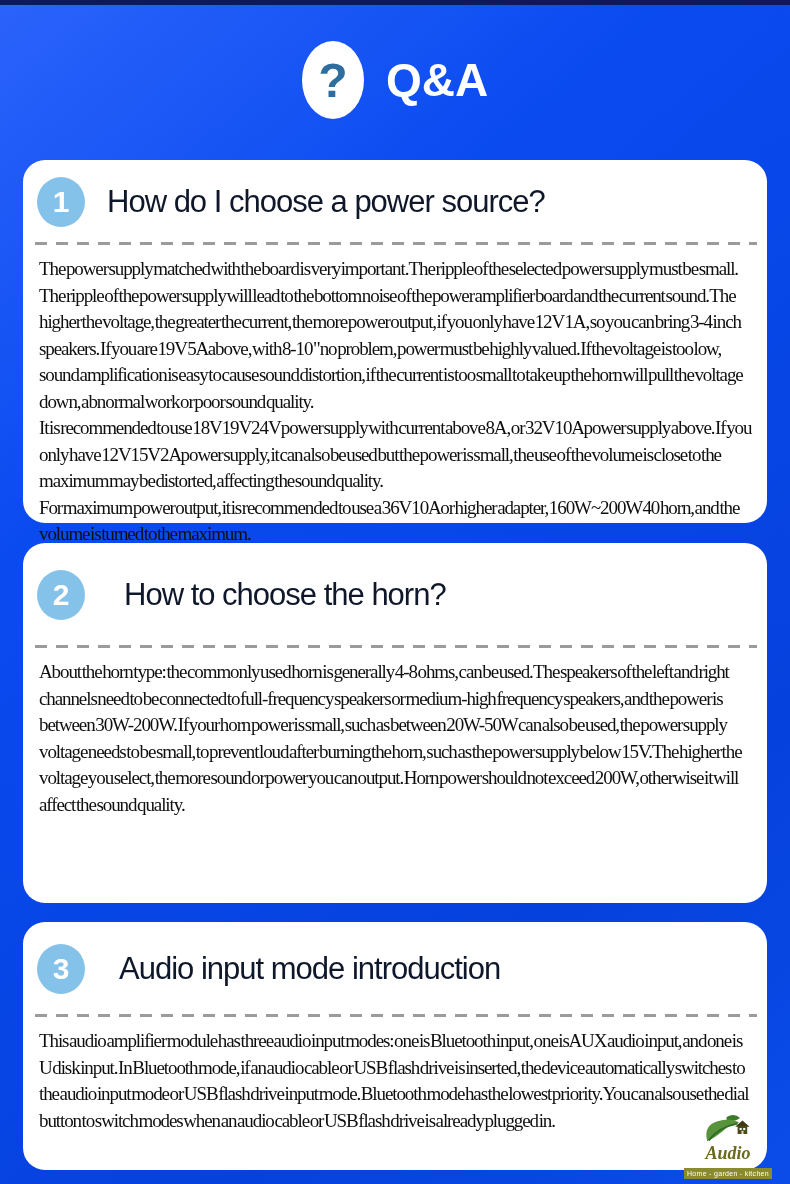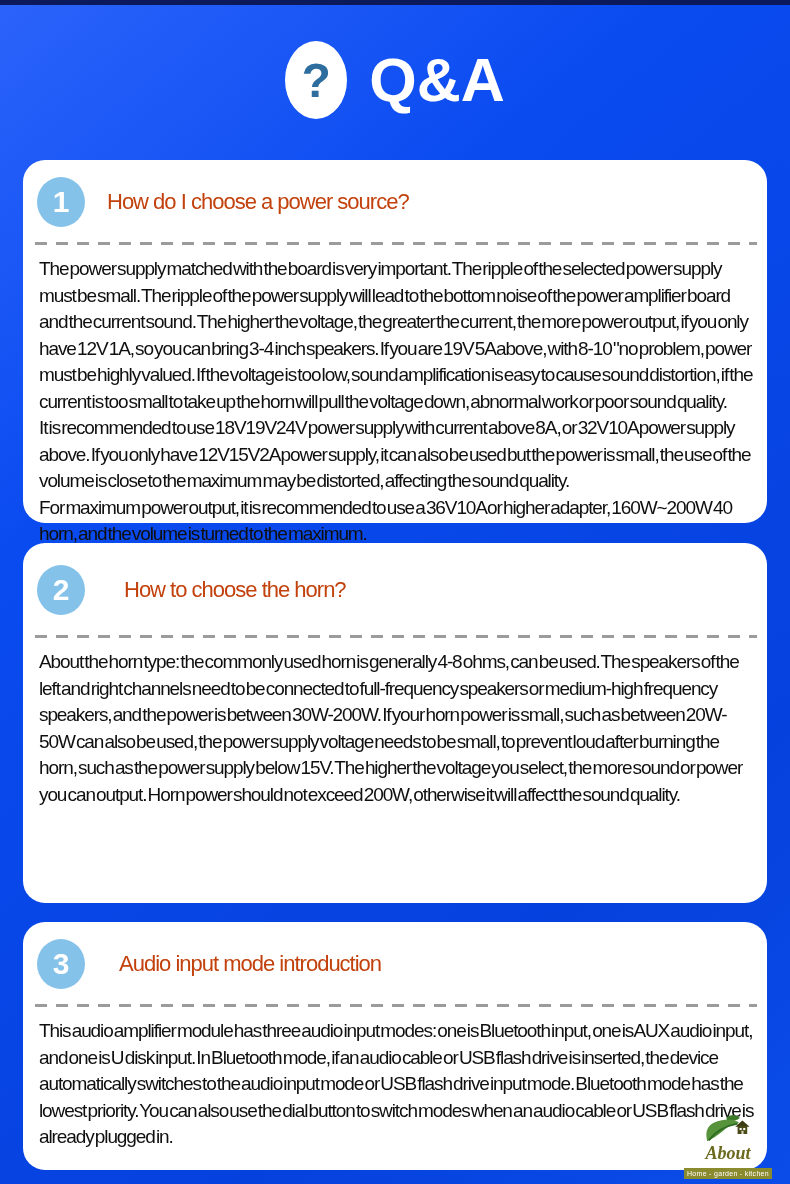--- a/index.html
+++ b/index.html
@@ -12,44 +12,44 @@
   
   .header{
     position:absolute;top:5px;left:0;width:790px;height:150px;
     display:flex;align-items:center;justify-content:center;gap:22px;
   }
   .qmark-ellipse{
     width:62px;height:78px;background:#ffffff;border-radius:50%;
     display:flex;align-items:center;justify-content:center;flex:0 0 62px;
   }
   .qmark{color:#2e6e9e;font-size:48px;font-weight:bold;line-height:1;margin-top:2px;}
-  .qa-title{color:#ffffff;font-size:61px;font-weight:bold;letter-spacing:0px;text-align:right;}
+  .qa-title{color:#ffffff;font-size:46px;font-weight:bold;letter-spacing:0px;text-align:right;}
   
   .card{
     position:absolute;left:23px;width:744px;background:#ffffff;border-radius:22px;
     box-sizing:border-box;
   }
   .card1{top:160px;height:363px;}
   .card2{top:543px;height:360px;}
   .card3{top:922px;height:248px;}
   .card-head{display:flex;align-items:center;gap:22px;padding:17px 0 0 14px;}
   .num-circle{
     width:48px;height:50px;border-radius:50%;background:#85c2ea;color:#ffffff;
     font-size:30px;font-weight:bold;display:flex;align-items:center;justify-content:center;
     flex:0 0 48px;
   }
-  .card-title{font-size:22px;color:#c2410c;letter-spacing:-1px;font-weight:400;}
+  .card-title{font-size:31px;color:#0f172a;letter-spacing:-1px;font-weight:400;}
   .dash-line{
     height:3px;margin:15px 10px 0 12px;
     background:repeating-linear-gradient(90deg,#9b9b9b 0 12px,transparent 12px 21px);
   }
   .card-body{
     font-size:19px;line-height:26.5px;color:#0f0f0f;
     letter-spacing:-1.1px;word-spacing:-3px;
-    white-space:pre-line;padding:11px 12px 0 16px;
+    white-space:pre-line;padding:11px 12px 0 16px;font-family:Liberation Serif, serif;
   }
   
   .logo{position:absolute;right:4px;bottom:4px;width:116px;text-align:center;z-index:5;}
   .logo-leaf{display:block;margin:0 auto -2px auto;}
   .logo-name{
     font-family:"Liberation Serif",serif;font-style:italic;font-weight:bold;
     color:#6b6a1e;font-size:18px;line-height:18px;
   }
   .logo-tagline{
     display:inline-block;background:#8a8a2f;color:#ffffff;font-size:7px;line-height:9px;
@@ -101,15 +101,15 @@
   <svg class="logo-leaf" width="52" height="32" viewBox="0 0 64 40">
     <path d="M30 4 Q40 -2 47 5 Q42 9 31 10 Z" fill="#3c7a2a"></path>
     <path d="M6 34 Q1 14 19 9 Q36 4 46 11 Q31 15 25 22 Q17 29 6 34 Z" fill="#57933b"></path>
     <path d="M8 33 Q21 16 44 12" stroke="#2e6b22" fill="none" stroke-width="2.2"></path>
     <path d="M41 16 L50 8 L59 16 Z" fill="#3c3c12"></path>
     <rect x="44" y="15" width="12" height="10" fill="#4a4a18"></rect>
     <rect x="46.5" y="17.5" width="2.6" height="2.6" fill="#ffffff"></rect>
     <rect x="51" y="17.5" width="2.6" height="2.6" fill="#ffffff"></rect>
     <rect x="48.8" y="21" width="2.6" height="4" fill="#d9d9c0"></rect>
   </svg>
-  <div class="logo-name">About</div>
+  <div class="logo-name">Audio</div>
   <div class="logo-tagline">Home - garden - kitchen</div>
 </div>
 
 </body></html>

